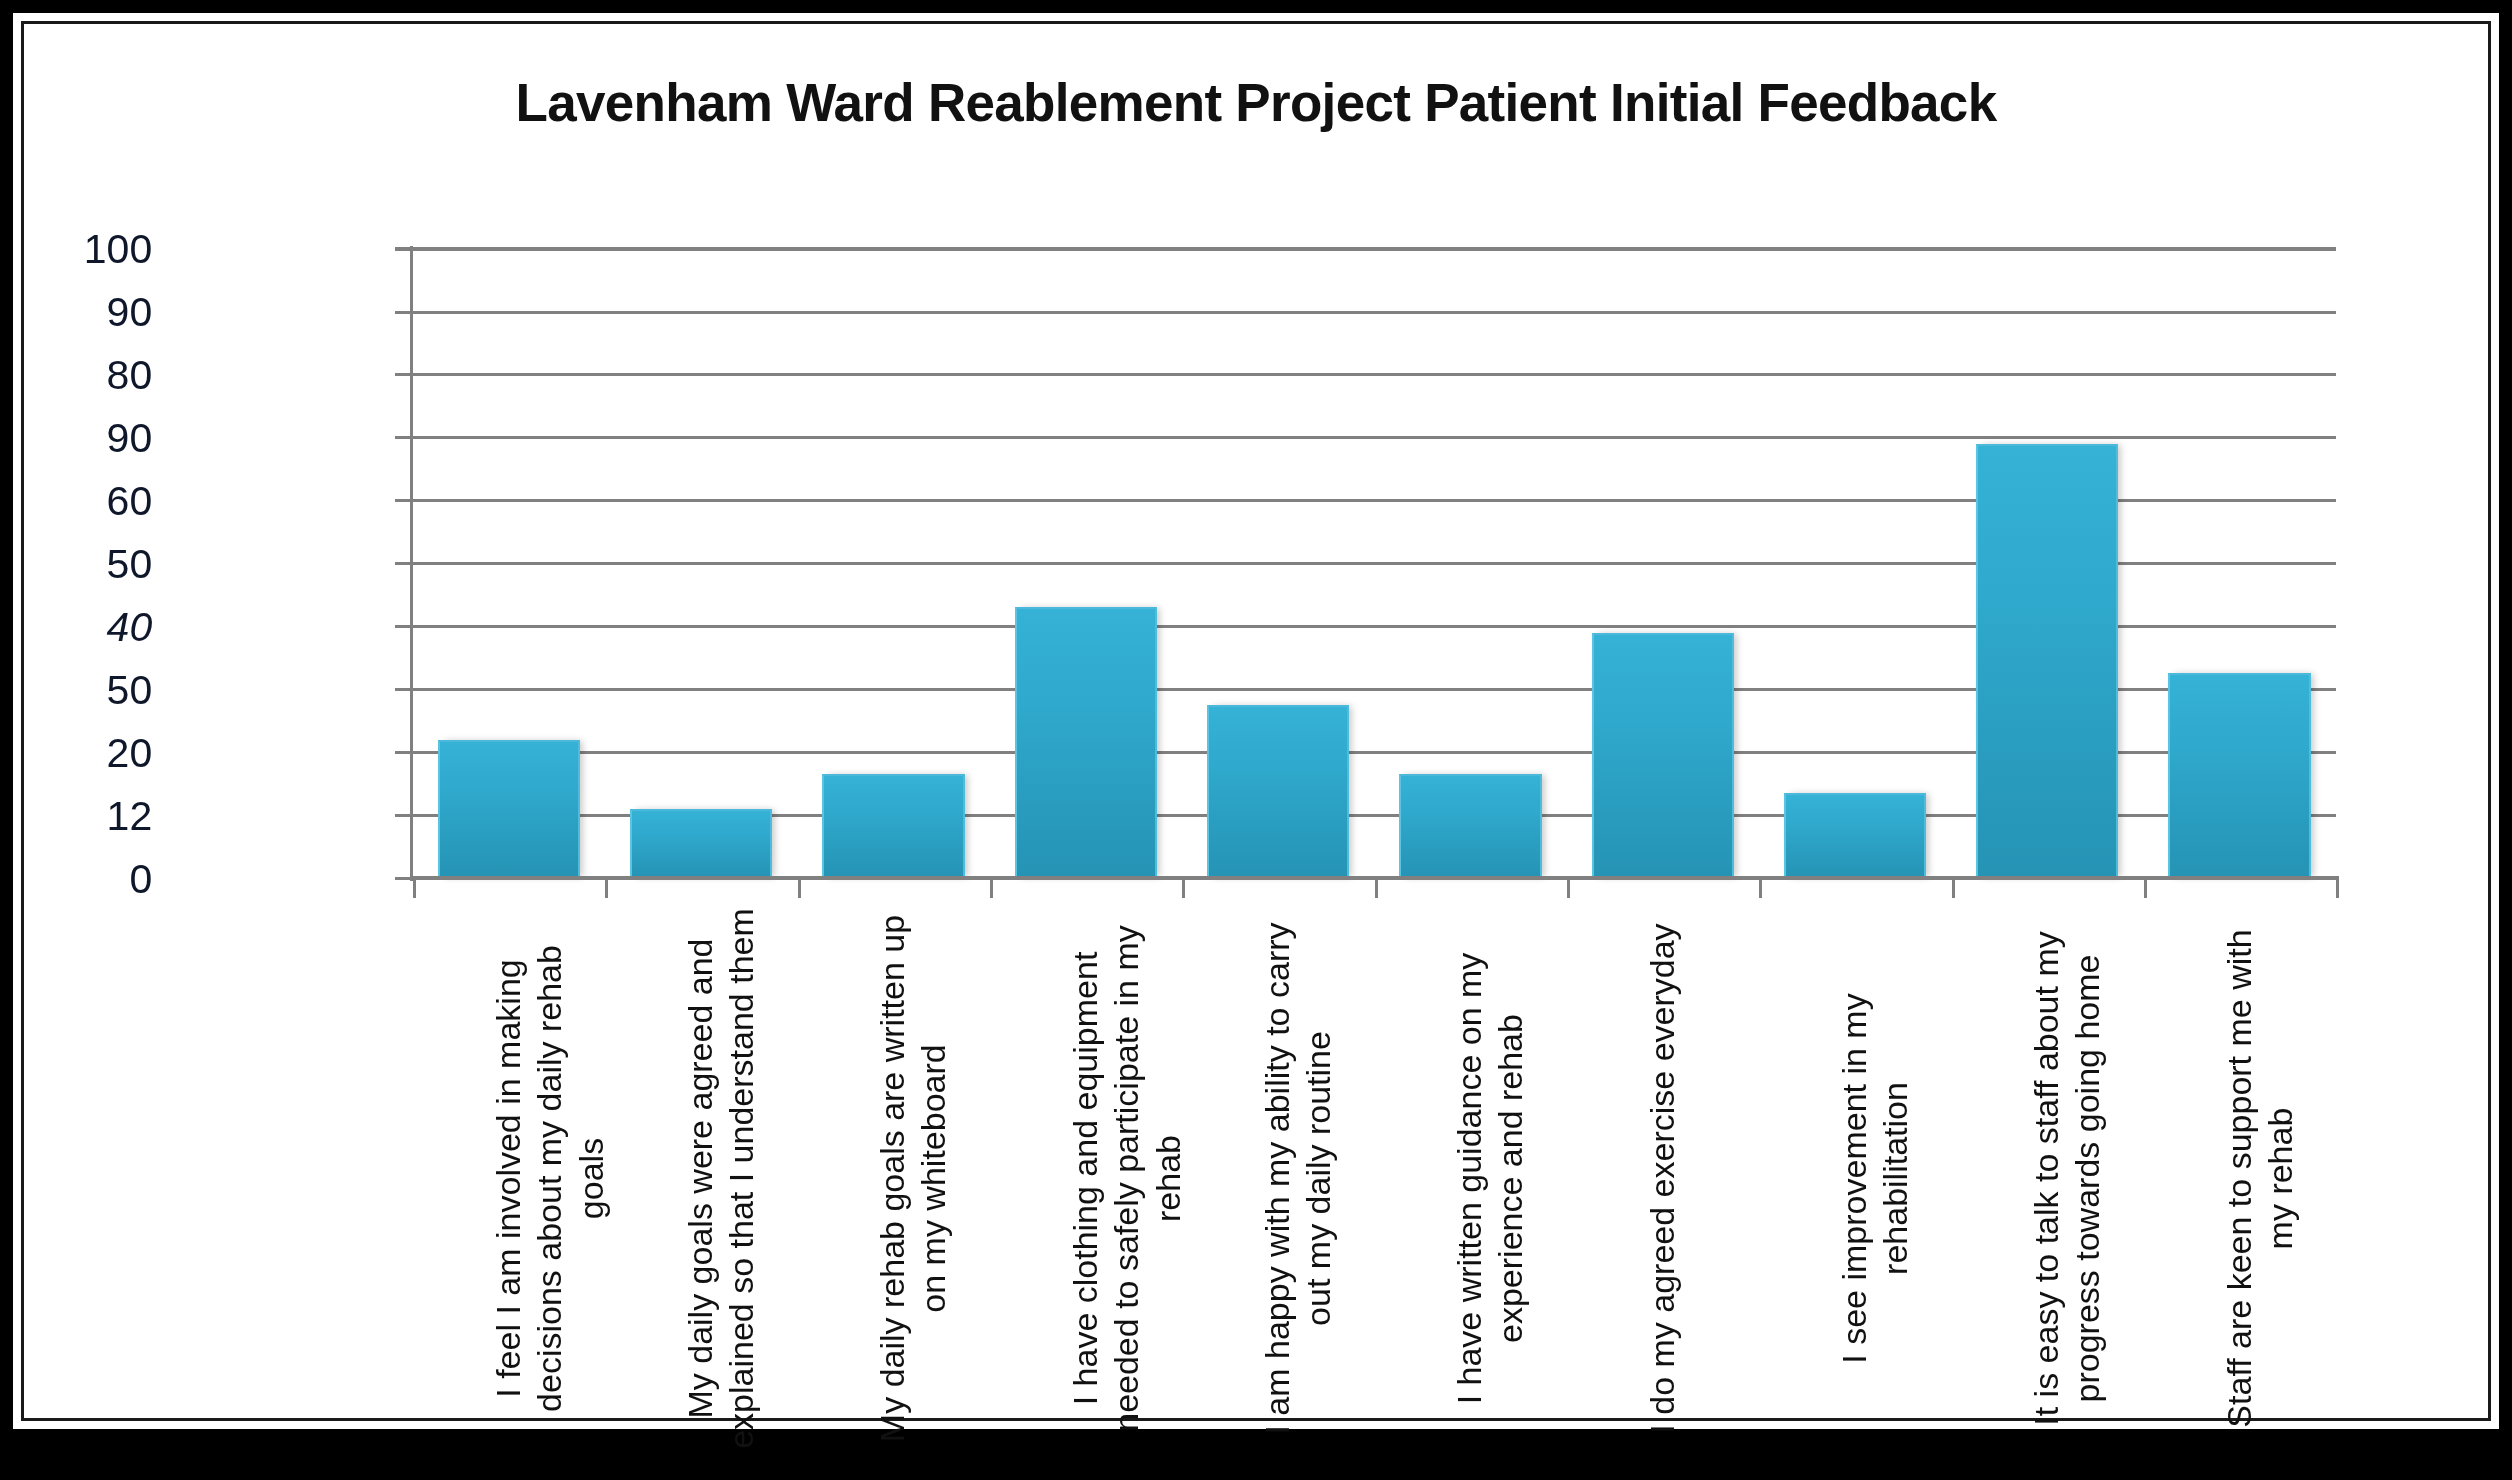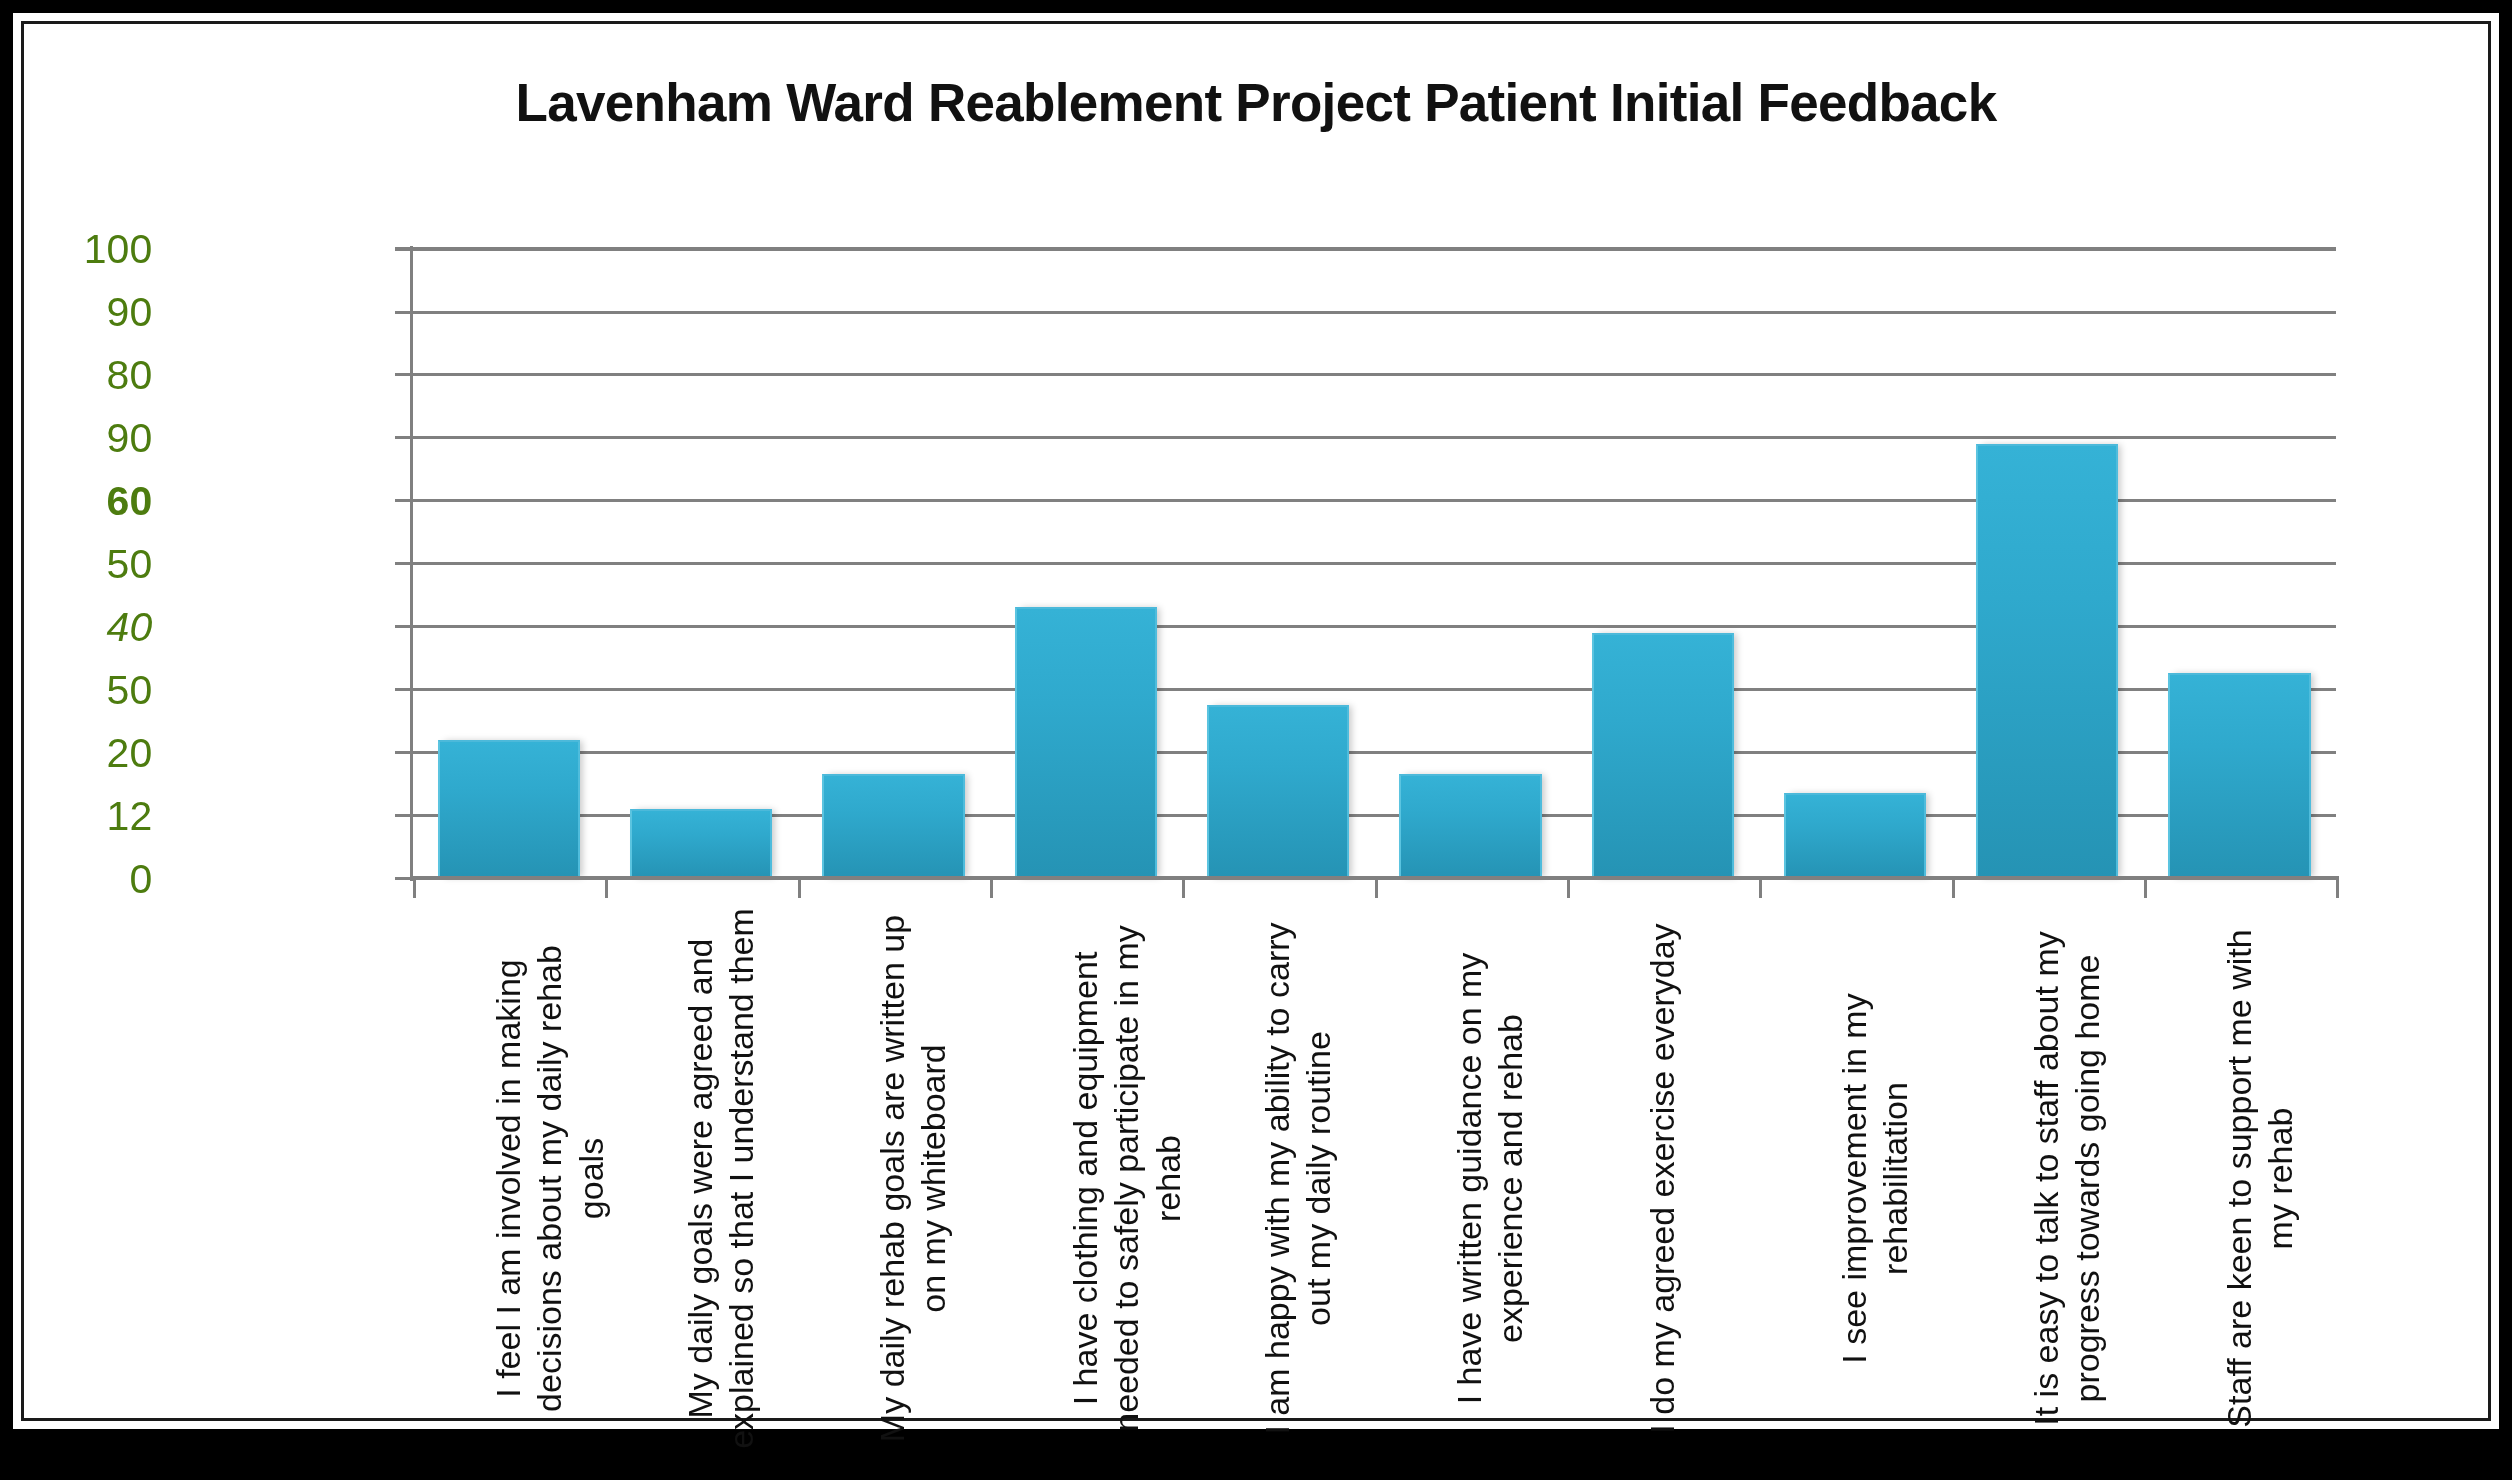--- a/index.html
+++ b/index.html
@@ -68,21 +68,21 @@
     width: 18px;
     height: 3.5px;
     background: #808080;
   }
   .ytick-label {
     position: absolute;
     right: 2336px;
     text-align: right;
     width: 140px;
     font-size: 41px;
-    color: #4d7c0f;
+    color: #0f172a;
     font-family: "Liberation Sans", sans-serif;
     transform: translateY(-50%);
   }
   #bars {
     position: absolute;
     left: 0; top: 0;
     width: 100%; height: 100%;
     display: flex;
     align-items: flex-end;
   }
@@ -156,21 +156,21 @@
   <div id="inner-border">
     <div id="plot-area-outer">
 
       <div id="chart-title">Lavenham Ward Reablement Project Patient Initial Feedback</div>
 
       <div id="ytick-labels">
           <div class="ytick-label" style="top: 225px;">100</div>
           <div class="ytick-label" style="top: 288px;">90</div>
           <div class="ytick-label" style="top: 351px;">80</div>
           <div class="ytick-label" style="top: 414px;">90</div>
-          <div class="ytick-label" style="top: 477px; font-weight: bold;">60</div>
+          <div class="ytick-label" style="top: 477px;">60</div>
           <div class="ytick-label" style="top: 540px;">50</div>
           <div class="ytick-label" style="top: 603px; font-style: italic;">40</div>
           <div class="ytick-label" style="top: 666px;">50</div>
           <div class="ytick-label" style="top: 729px;">20</div>
           <div class="ytick-label" style="top: 792px;">12</div>
           <div class="ytick-label" style="top: 855px;">0</div>
         </div>
 
       <div id="plot">
         <div id="y-axis-line"></div>

